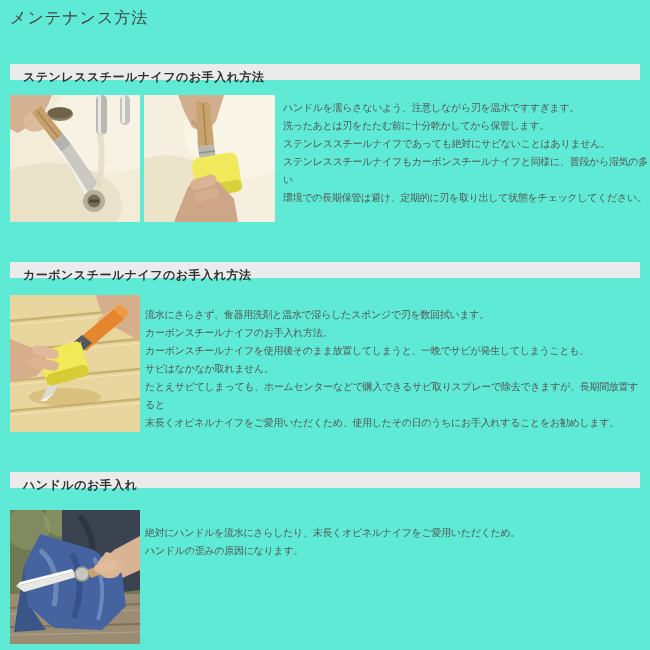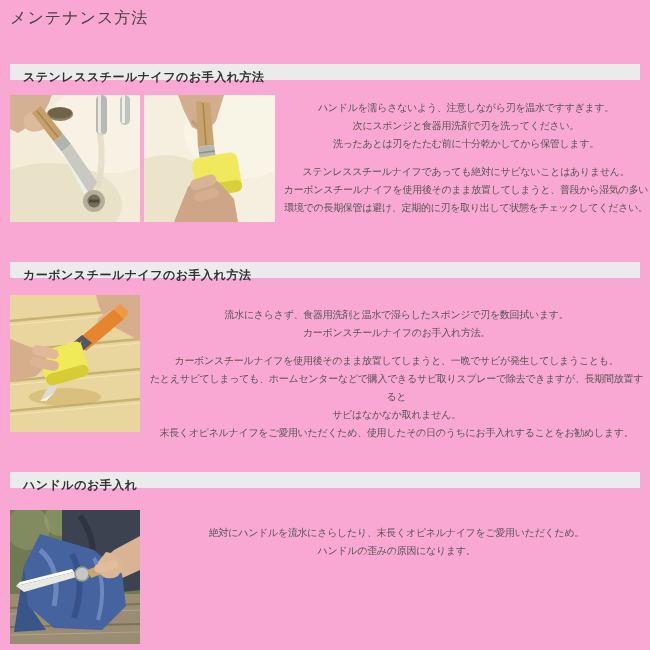--- a/index.html
+++ b/index.html
@@ -1,36 +1,36 @@
 <!DOCTYPE html>
 <html lang="ja"><head>
 <meta charset="utf-8">
 <style>
   html,body{margin:0;padding:0;background:#fff;}
   .page{
-    position:relative;width:650px;height:650px;background:#f9a8d4;overflow:hidden;
+    position:relative;width:650px;height:650px;background:#5eead4;overflow:hidden;
     font-family:"Liberation Sans","DejaVu Sans",sans-serif;color:#555;
   }
   .page-title{
     position:absolute;left:10px;top:8px;font-size:16px;letter-spacing:1px;
     color:#444;font-weight:400;margin:0;
   }
   .bar{
     position:absolute;left:10px;width:630px;height:16px;background:#ebebeb;
   }
   .bar-label{
     display:block;line-height:26px;padding-left:13px;font-size:12px;
     font-weight:bold;color:#333;letter-spacing:.5px;white-space:nowrap;
   }
   .photo{position:absolute;overflow:hidden;background:#eee;}
   .photo svg{display:block;}
   .textblock{position:absolute;font-size:10px;line-height:18px;letter-spacing:-.3px;color:#555;}
   .para{margin:0;}
-  .para + .para{margin-top:10px;}
-  .ln{min-height:18px;text-align:center;}
+  .para + .para{}
+  .ln{min-height:18px;}
 </style>
 </head>
 <body>
 
 <div class="page">
 
   <h1 class="page-title">メンテナンス方法</h1>
 
   <div class="bar" style="top:64px">
     <span class="bar-label">ステンレススチールナイフのお手入れ方法</span>
@@ -79,26 +79,25 @@
       </g>
       <path d="M30 127 L44 92 Q58 76 76 88 L90 104 L94 127 Z" fill="#cda687"></path>
       <rect x="46" y="82" width="27" height="11" rx="5.5" fill="#d9b393" transform="rotate(-18 59 88)"></rect>
       <rect x="50" y="95" width="25" height="10" rx="5" fill="#d5ae8d" transform="rotate(-14 62 100)"></rect>
     </svg>
   </div>
 
   <div class="textblock" style="left:283px;top:99px;width:366px">
     <div class="para">
       <div class="ln">ハンドルを濡らさないよう、注意しながら刃を温水ですすぎます。</div>
-      <div class="ln">次にスポンジと食器用洗剤で刃を洗ってください。</div>
       <div class="ln">洗ったあとは刃をたたむ前に十分乾かしてから保管します。</div>
     </div>
     <div class="para">
       <div class="ln">ステンレススチールナイフであっても絶対にサビないことはありません。</div>
-      <div class="ln">カーボンスチールナイフを使用後そのまま放置してしまうと、普段から湿気の多い</div>
+      <div class="ln">ステンレススチールナイフもカーボンスチールナイフと同様に、普段から湿気の多い</div>
       <div class="ln">環境での長期保管は避け、定期的に刃を取り出して状態をチェックしてください。</div>
     </div>
   </div>
 
   <div class="bar" style="top:262px">
     <span class="bar-label">カーボンスチールナイフのお手入れ方法</span>
   </div>
 
   <div class="photo" style="left:10px;top:295px;width:130px;height:137px">
     <svg width="130" height="137" viewBox="0 0 130 137">
@@ -133,22 +132,22 @@
     </svg>
   </div>
 
   <div class="textblock" style="left:145px;top:306px;width:503px">
     <div class="para">
       <div class="ln">流水にさらさず、食器用洗剤と温水で湿らしたスポンジで刃を数回拭います。</div>
       <div class="ln">カーボンスチールナイフのお手入れ方法。</div>
     </div>
     <div class="para">
       <div class="ln">カーボンスチールナイフを使用後そのまま放置してしまうと、一晩でサビが発生してしまうことも。</div>
+      <div class="ln">サビはなかなか取れません。</div>
       <div class="ln">たとえサビてしまっても、ホームセンターなどで購入できるサビ取りスプレーで除去できますが、長期間放置すると</div>
-      <div class="ln">サビはなかなか取れません。</div>
       <div class="ln">末長くオピネルナイフをご愛用いただくため、使用したその日のうちにお手入れすることをお勧めします。</div>
     </div>
   </div>
 
   <div class="bar" style="top:472px">
     <span class="bar-label">ハンドルのお手入れ</span>
   </div>
 
   <div class="photo" style="left:10px;top:510px;width:130px;height:134px">
     <svg width="130" height="134" viewBox="0 0 130 134">

